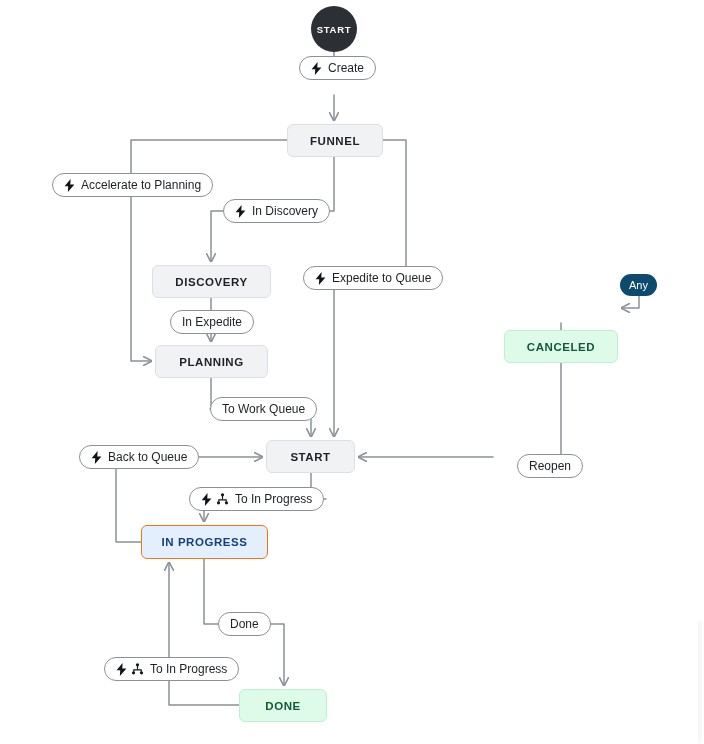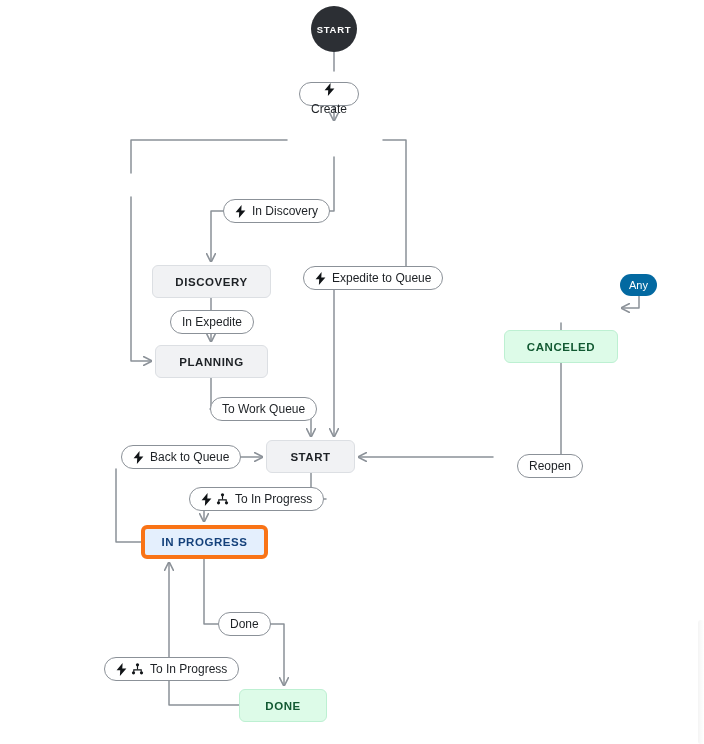--- a/index.html
+++ b/index.html
@@ -45,21 +45,21 @@
     border: 1px solid #dcdfe3;
     color: #1d2125;
   }
   .node.green {
     background: #ddfbe8;
     border: 1px solid #bdf0d2;
     color: #125932;
   }
   .node.blue {
     background: #e4effd;
-    border: 4px solid #f97316;
+    border: 1px solid #f97316;
     color: #14407a;
   }
   .node.start {
     width: 46px;
     height: 46px;
     border-radius: 50%;
     background: #2c2f34;
     border: none;
     color: #ffffff;
     font-size: 9.5px;
@@ -94,21 +94,21 @@
   
   .badge {
     position: absolute;
     box-sizing: border-box;
     display: flex;
     align-items: center;
     justify-content: center;
     height: 22px;
     padding: 0 9px;
     border-radius: 11px;
-    background: #0369a1;
+    background: #0c4a6e;
     color: #ffffff;
     font-size: 11px;
     z-index: 5;
   }
 
   
   .scroll-hint {
     position: absolute;
     right: 0;
     top: 620px;
@@ -167,20 +167,23 @@
       <path d="M169,657 L169,563" marker-end="url(#arrow)"></path>
 
       <path d="M639,296 L639,308 L622,308" marker-end="url(#arrow)"></path>
     </g>
   </svg>
 
   <div class="node start" style="left:311px; top:6px; width:46px; height:46px;">
     <span>START</span>
   </div>
 
+  <div class="node default" style="left:287px; top:124px; width:96px; height:33px;">
+    <span>FUNNEL</span>
+  </div>
 
   <div class="node default" style="left:152px; top:265px; width:119px; height:33px;">
     <span>DISCOVERY</span>
   </div>
 
   <div class="node default" style="left:155px; top:345px; width:113px; height:33px;">
     <span>PLANNING</span>
   </div>
 
   <div class="node default" style="left:266px; top:440px; width:89px; height:33px;">
@@ -192,31 +195,41 @@
   </div>
 
   <div class="node green" style="left:504px; top:290px; width:114px; height:33px;margin-top:40px;">
     <span>CANCELED</span>
   </div>
 
   <div class="node green" style="left:239px; top:689px; width:88px; height:33px;">
     <span>DONE</span>
   </div>
 
-  <div class="pill" style="left:299px; top:82px;flex-direction:column;">
+  <div class="pill" style="left:299px; top:56px;">
     <span class="icons">
       <span>
         <svg width="11" height="13" viewBox="0 0 11 13">
             <path d="M6.6 0 L0.6 7.2 H4.2 L3.9 13 L10.4 5.5 H6.3 Z" fill="#111417"></path>
           </svg>
       </span>
     </span>
     <span>Create</span>
   </div>
 
+  <div class="pill" style="left:52px; top:173px;">
+    <span class="icons">
+      <span>
+        <svg width="11" height="13" viewBox="0 0 11 13">
+            <path d="M6.6 0 L0.6 7.2 H4.2 L3.9 13 L10.4 5.5 H6.3 Z" fill="#111417"></path>
+          </svg>
+      </span>
+    </span>
+    <span>Accelerate to Planning</span>
+  </div>
 
   <div class="pill" style="left:303px; top:266px;">
     <span class="icons">
       <span>
         <svg width="11" height="13" viewBox="0 0 11 13">
             <path d="M6.6 0 L0.6 7.2 H4.2 L3.9 13 L10.4 5.5 H6.3 Z" fill="#111417"></path>
           </svg>
       </span>
     </span>
     <span>Expedite to Queue</span>
@@ -234,21 +247,21 @@
   </div>
 
   <div class="pill" style="left:170px; top:310px;">
     <span>In Expedite</span>
   </div>
 
   <div class="pill" style="left:210px; top:397px;">
     <span>To Work Queue</span>
   </div>
 
-  <div class="pill" style="left:79px; top:445px;margin-left:42px;">
+  <div class="pill" style="left:79px; top:445px;">
     <span class="icons">
       <span>
         <svg width="11" height="13" viewBox="0 0 11 13">
             <path d="M6.6 0 L0.6 7.2 H4.2 L3.9 13 L10.4 5.5 H6.3 Z" fill="#111417"></path>
           </svg>
       </span>
     </span>
     <span>Back to Queue</span>
   </div>
 

